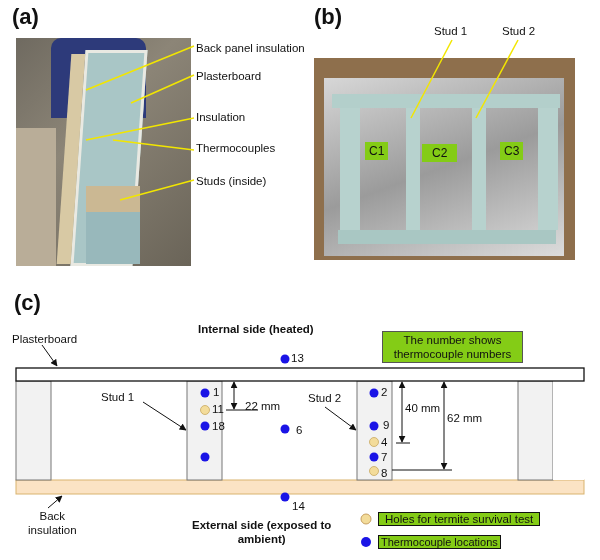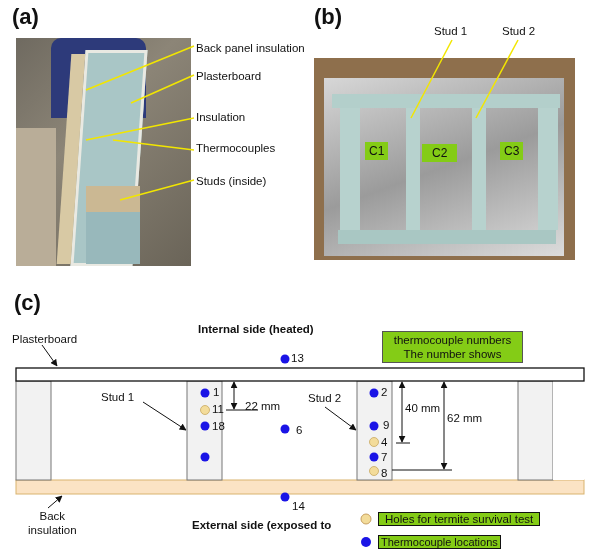--- a/index.html
+++ b/index.html
@@ -55,22 +55,22 @@
   <line x1="452" y1="40" x2="411" y2="118" stroke="#f2e600" stroke-width="1.5"></line>
   <line x1="518" y1="40" x2="476" y2="118" stroke="#f2e600" stroke-width="1.5"></line>
 </svg>
 <div class="lbl" style="left:434px;top:25px;">Stud 1</div>
 <div class="lbl" style="left:502px;top:25px;">Stud 2</div>
 
 <div class="abs panel-label" style="left:14px;top:290px;">(c)</div>
 <div class="lbl bold" style="left:198px;top:323px;">Internal side (heated)</div>
 <div class="lbl" style="left:12px;top:333px;">Plasterboard</div>
 <div class="boxlbl" style="left:382px;top:331px;width:133px;text-align:center;line-height:14px;font-size:11.5px;">
+  <div>The number shows</div>
   <div>thermocouple numbers</div>
-  <div>The number shows</div>
 </div>
 
 <svg width="600" height="560">
   <defs>
     <marker id="ah" viewBox="0 0 10 10" refX="9" refY="5" markerWidth="7" markerHeight="7" orient="auto-start-reverse">
       <path d="M0,0 L10,5 L0,10 z" fill="#111"></path>
     </marker>
   </defs>
 
   <rect x="16" y="480" width="568" height="14" fill="#fbe3c4" stroke="#d9b36e" stroke-width="1"></rect>
@@ -129,16 +129,17 @@
 <div class="lbl" style="left:308px;top:392px;">Stud 2</div>
 <div class="lbl" style="left:245px;top:400px;">22 mm</div>
 <div class="lbl" style="left:405px;top:402px;">40 mm</div>
 <div class="lbl" style="left:447px;top:412px;">62 mm</div>
 <div class="lbl" style="left:28px;top:509px;text-align:center;line-height:14px;">
   <div>Back</div>
   <div>insulation</div>
 </div>
 <div class="lbl bold" style="left:192px;top:518px;text-align:center;line-height:14px;">
   <div>External side (exposed to</div>
+  <div>ambient)</div>
 </div>
 
 <div class="boxlbl" style="left:378px;top:512px;padding:0 6px;font-size:11.5px;border-color:#111;">Holes for termite survival test</div>
 <div class="boxlbl" style="left:378px;top:535px;padding:0 2px;font-size:11px;border-color:#111;">Thermocouple locations</div>
 
 </body></html>

